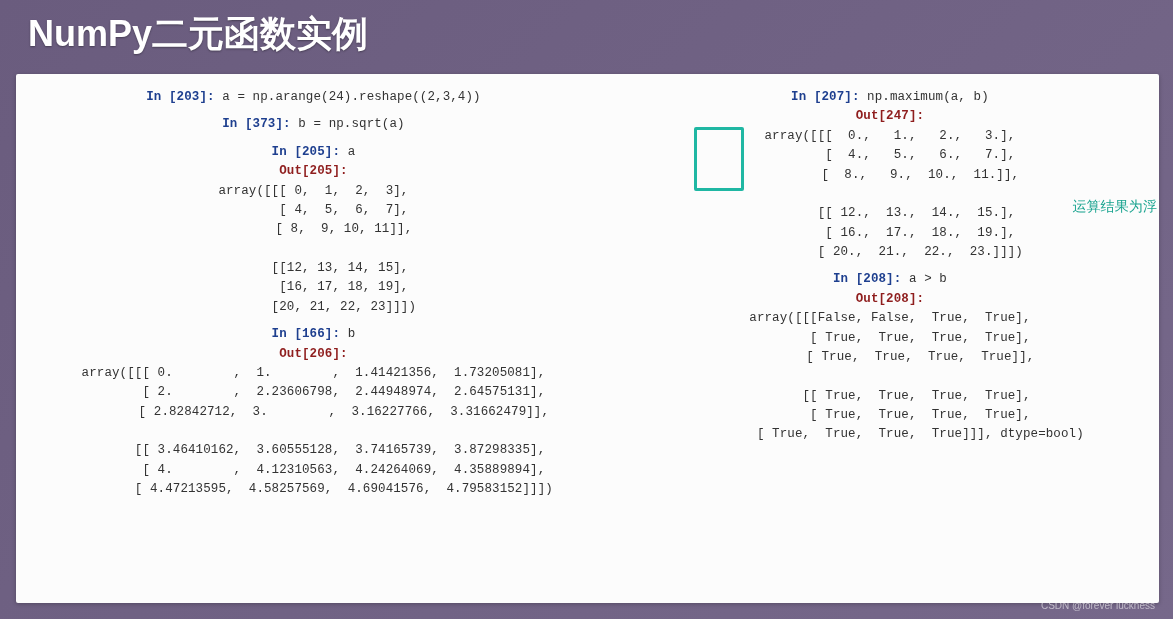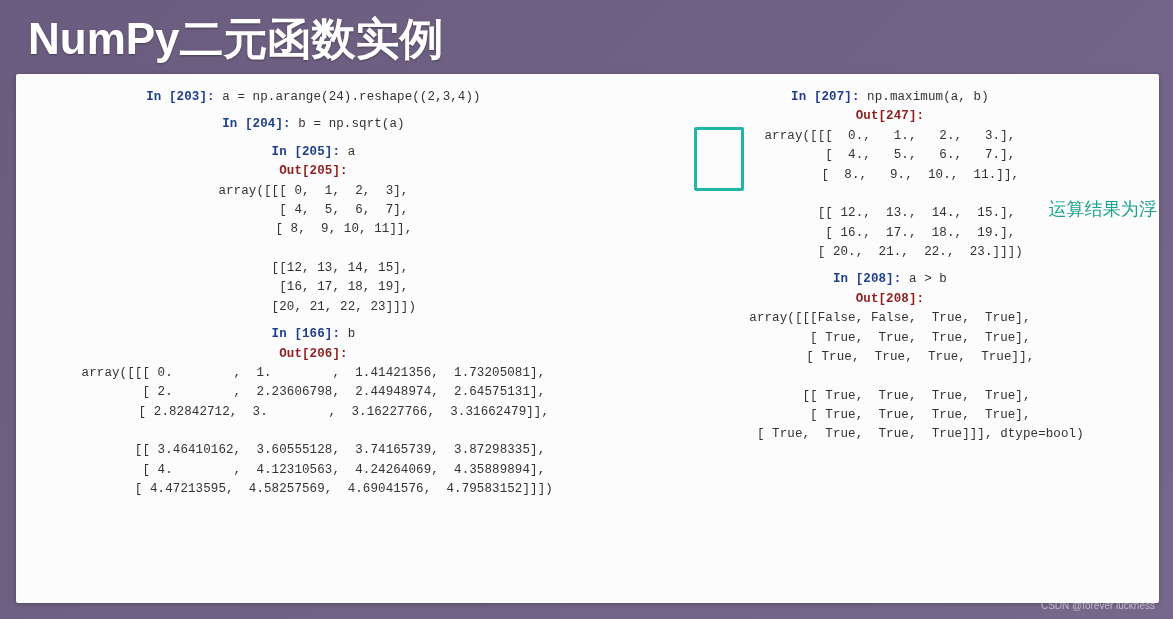--- a/index.html
+++ b/index.html
@@ -13,21 +13,21 @@
   .stage {
     width: 1173px;
     height: 619px;
     background: #6f6183;
     background: linear-gradient(135deg, #6a5c7e, #76688a);
     position: relative;
     box-sizing: border-box;
   }
   .title {
     color: #ffffff;
-    font-size: 44px;
+    font-size: 36px;
     font-weight: 600;
     padding: 10px 20px 8px 28px;
     text-shadow: 0 1px 2px rgba(0,0,0,0.35);
     filter: blur(0.4px);
   }
   .panel {
     position: absolute;
     left: 16px;
     right: 14px;
     top: 74px;
@@ -58,21 +58,21 @@
   .highlight-box {
     position: absolute;
     border: 3px solid #1fb7a3;
     border-radius: 2px;
     pointer-events: none;
   }
   .callout {
     position: absolute;
     color: #19a38f;
     font-family: "Microsoft YaHei", sans-serif;
-    font-size: 18px;
+    font-size: 14px;
     white-space: nowrap;
   }
   .watermark {
     position: absolute;
     right: 18px;
     bottom: 8px;
     color: rgba(255,255,255,0.55);
     font-size: 10px;
     font-family: sans-serif;
   }
@@ -82,21 +82,21 @@
 
 <div class="stage">
   <div class="title">NumPy二元函数实例</div>
 
   <div class="panel">
     <div class="cols">
       <div class="col">
 
         <div class="cell"><span class="prompt-in">In [203]:</span><span> a = np.arange(24).reshape((2,3,4))</span></div>
 
-        <div class="cell"><span class="prompt-in">In [204]:</span><span> b = np.sqrt(a)</span></div>
+        <div class="cell"><span class="prompt-in">In [373]:</span><span> b = np.sqrt(a)</span></div>
 
         <div class="cell"><span class="prompt-in">In [205]:</span><span> a</span>
 <span class="prompt-out">Out[205]:</span>
 <span>array([[[ 0,  1,  2,  3],
         [ 4,  5,  6,  7],
         [ 8,  9, 10, 11]],
 
        [[12, 13, 14, 15],
         [16, 17, 18, 19],
         [20, 21, 22, 23]]])</span></div>

